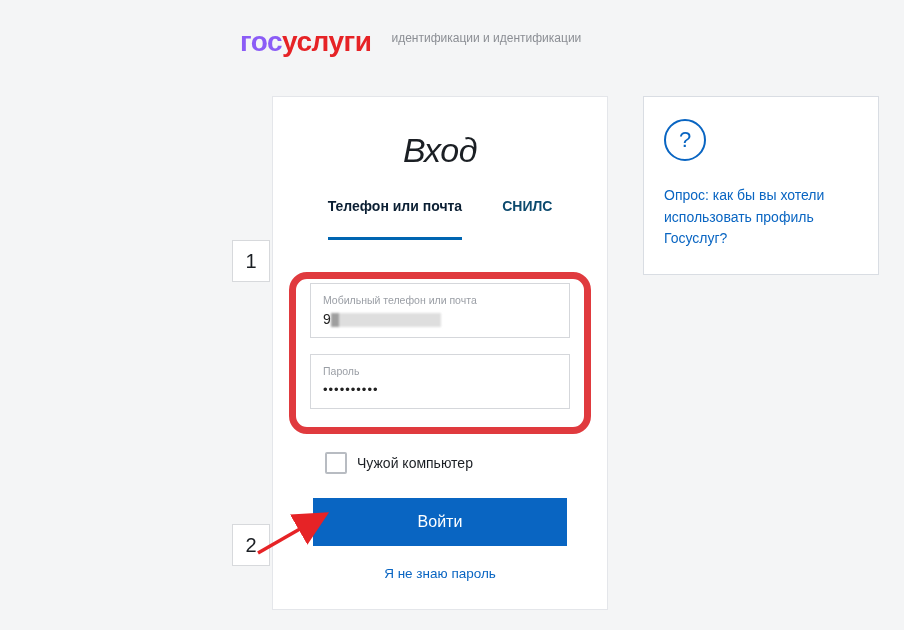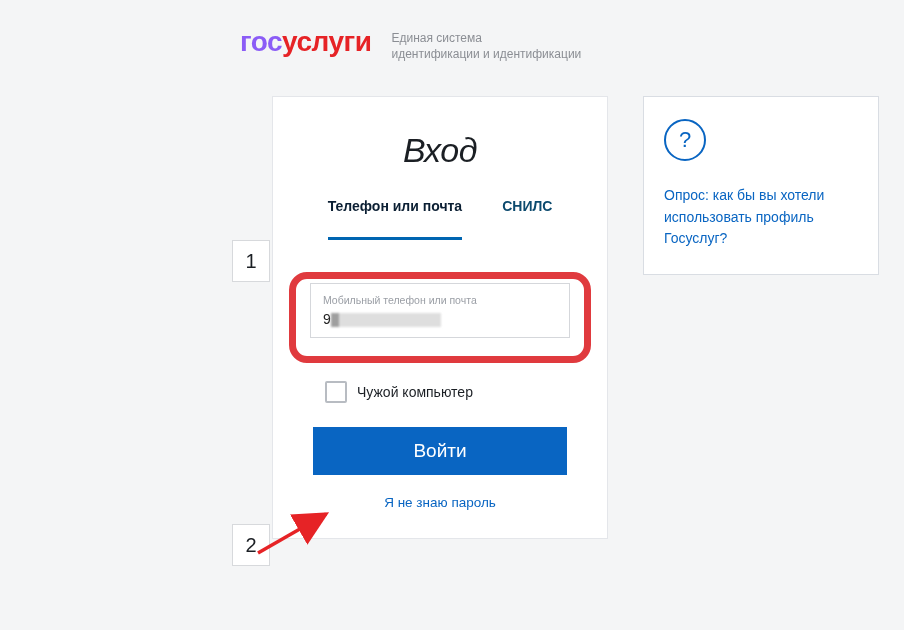--- a/index.html
+++ b/index.html
@@ -115,21 +115,21 @@
     background:#fff;
   }
   .chk-label { font-size: 14px; color: #1b1f24; }
 
   .login-btn {
     display:block; width: 254px;
     margin: 0 auto 20px;
     background: #0965c2;
     color:#fff; text-align:center;
     height: 48px; line-height: 48px;
-    font-size: 19px;
+    font-size: 16px;
     cursor:pointer;
     border:none;
   }
   .forgot {
     text-align:center;
     font-size: 13.5px;
     color: #0965c2;
     cursor:pointer;
   }
 
@@ -179,39 +179,42 @@
   }
 </style>
 </head>
 <body>
 
 <div class="header">
   <div class="logo">
     <span class="blue1">гос</span><span class="red">услуги</span>
   </div>
   <div class="tagline">
-    <div>Единая система</div>
     <div>идентификации и идентификации</div>
   </div>
 </div>
 
 <div class="login-card">
   <div class="card-title">Вход</div>
 
   <div class="tabs">
     <div class="tab active">Телефон или почта</div>
     <div class="tab inactive">СНИЛС</div>
   </div>
 
   <div class="hl-box">
     <div class="field">
       <div class="field-label">Мобильный телефон или почта</div>
       <div class="field-value">
         <span>9</span><span class="blurred-val"></span>
       </div>
+    </div>
+    <div class="field">
+      <div class="field-label">Пароль</div>
+      <div class="field-value pwd-dots">••••••••••</div>
     </div>
   </div>
 
   <div class="chk-row">
     <div class="chkbox"></div>
     <div class="chk-label">Чужой компьютер</div>
   </div>
 
   <button class="login-btn">Войти</button>
 

